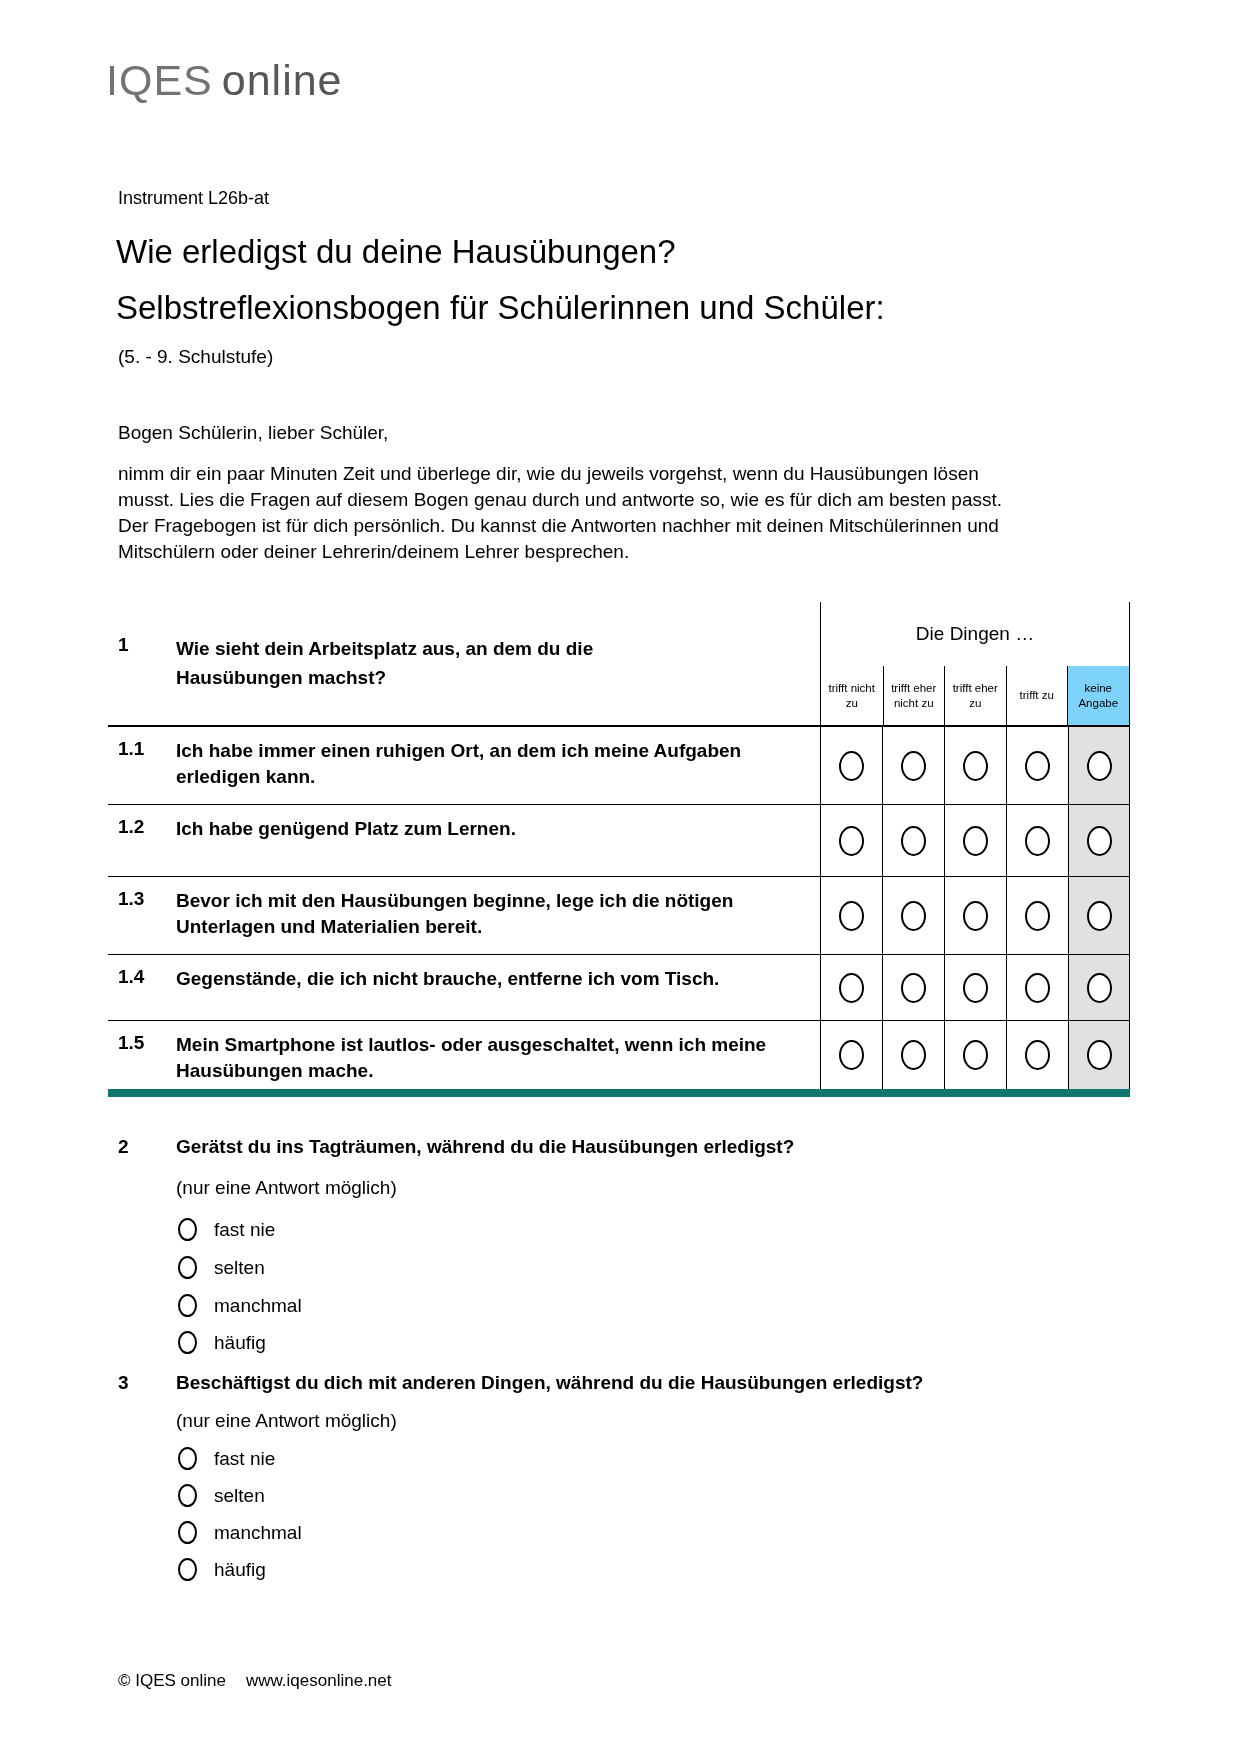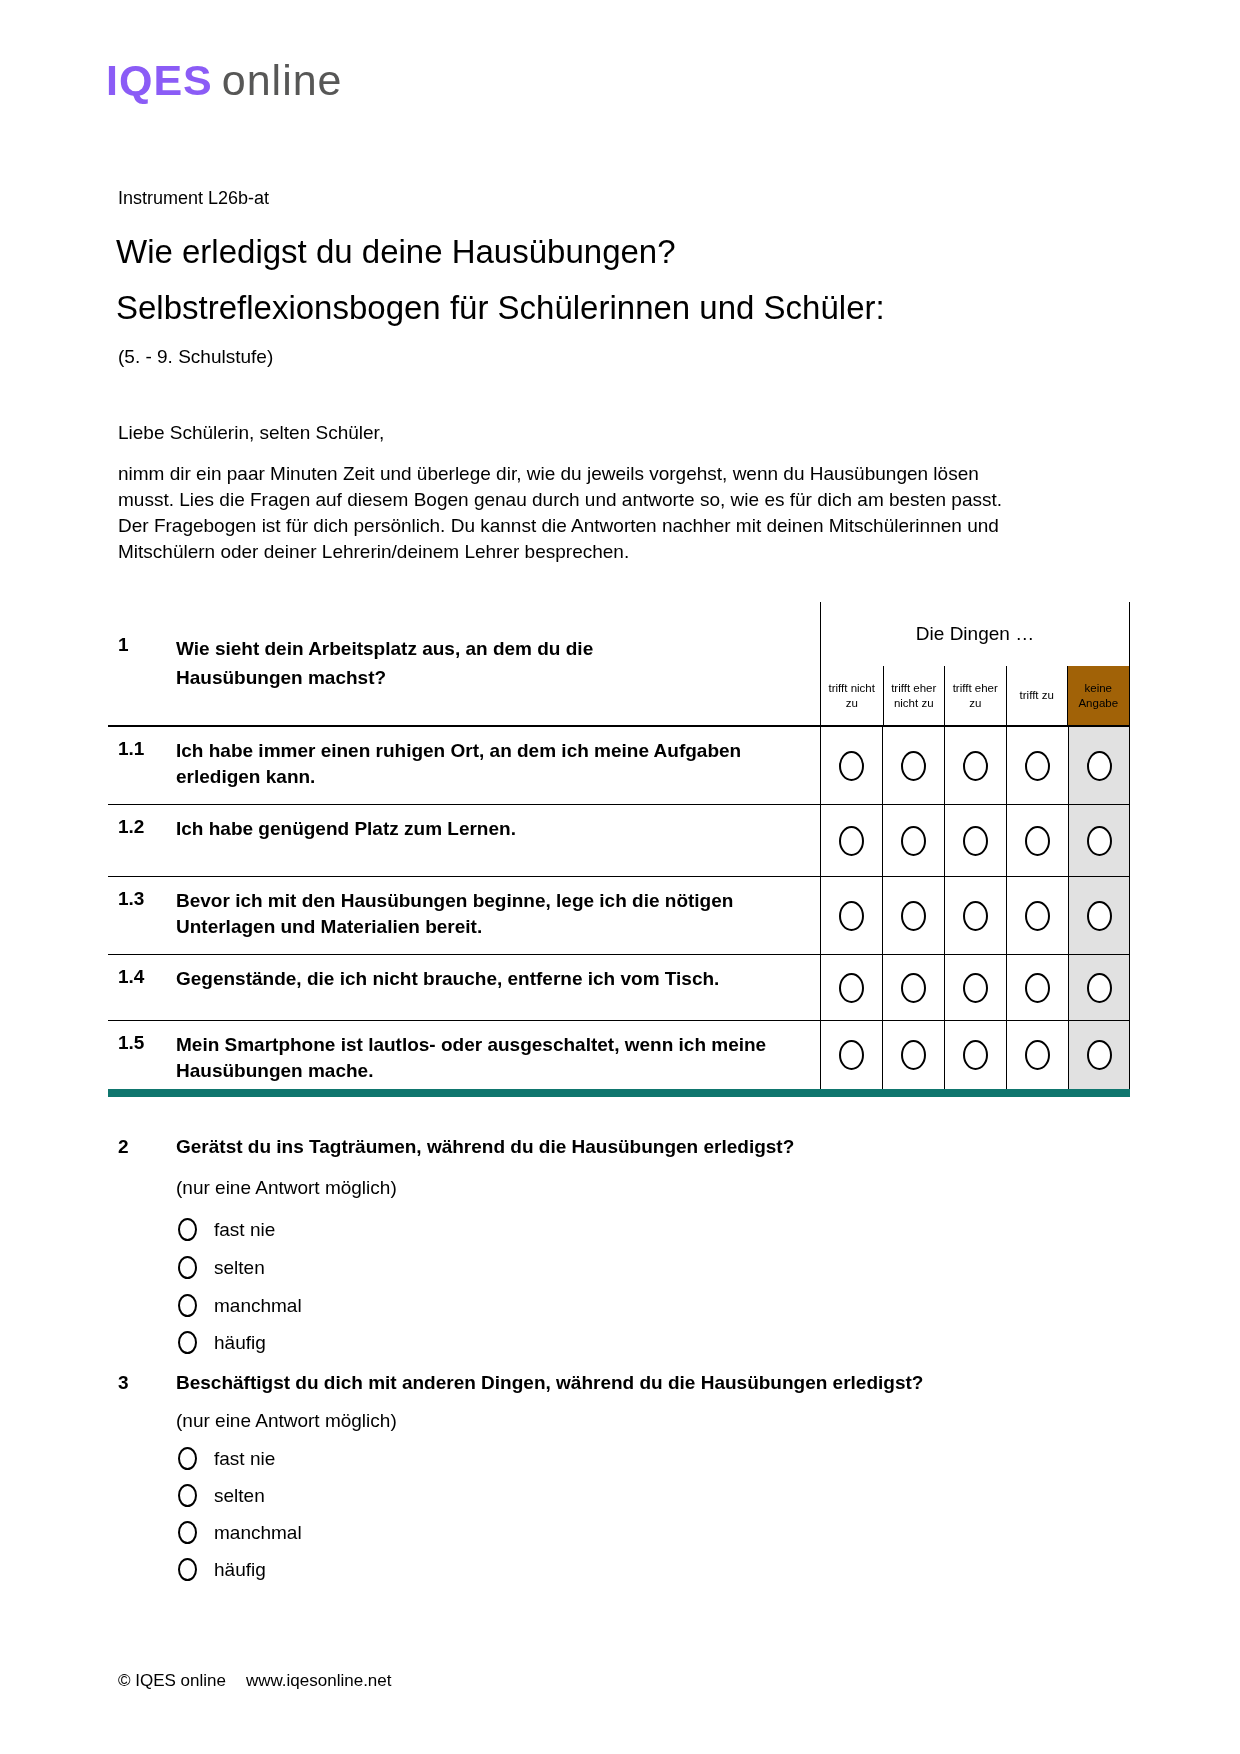--- a/index.html
+++ b/index.html
@@ -7,39 +7,39 @@
     position:relative;
     width:1240px;height:1754px;
     background:#ffffff;
     margin:0 auto;
     font-family:"Liberation Sans", sans-serif;
     color:#000;
     overflow:hidden;
   }
   
   .logo{position:absolute;left:106px;top:56px;font-size:43px;letter-spacing:1px;}
-  .logo .iqes{color:#8b5cf6;font-weight:700;text-align:center;}
+  .logo .iqes{color:#737373;font-weight:400;text-align:center;}
   .logo .online{color:#575756;font-weight:400;margin-left:9px;}
   
   .instrument{position:absolute;left:118px;top:188px;font-size:18px;}
   .title{position:absolute;left:116px;top:224px;font-size:33px;line-height:56px;font-weight:400;}
   .subtitle{position:absolute;left:118px;top:346px;font-size:19px;}
   .greeting{position:absolute;left:118px;top:422px;font-size:19px;}
   .intro{position:absolute;left:118px;top:461px;width:900px;font-size:19px;line-height:26px;}
   
   .matrix{position:absolute;left:108px;top:602px;width:1022px;}
   .m-header{position:relative;height:125px;border-bottom:2px solid #000;box-sizing:border-box;}
   .m-qnum{position:absolute;left:10px;top:32px;font-size:19px;font-weight:700;}
   .m-qtext{position:absolute;left:68px;top:32px;width:500px;font-size:19px;font-weight:700;line-height:29px;}
   .m-scale-area{position:absolute;left:712px;top:0;width:310px;height:123px;border-left:1.5px solid #000;border-right:1.5px solid #000;box-sizing:border-box;}
   .m-scale-top{height:64px;display:flex;align-items:center;justify-content:center;font-size:19px;}
   .m-subheads{display:flex;height:59px;}
   .m-sub{width:61.5px;box-sizing:border-box;display:flex;align-items:center;justify-content:center;text-align:center;font-size:11.5px;line-height:15px;padding:0 3px;}
   .m-sub + .m-sub{border-left:1.5px solid #000;}
-  .m-sub.gray{background:#a16207;}
+  .m-sub.gray{background:#7dd3fc;}
   .m-row{position:relative;border-bottom:1.5px solid #000;box-sizing:border-box;font-weight:bold;}
   .m-row.last{border-bottom:8px solid #0f766e;}
   .m-rnum{position:absolute;left:10px;top:11px;font-size:19px;}
   .m-rtext{position:absolute;left:68px;top:11px;width:600px;font-size:19px;line-height:26px;}
   .m-cells{position:absolute;left:712px;top:0;height:100%;display:flex;}
   .m-cell{width:62px;box-sizing:border-box;border-left:1.5px solid #000;display:flex;align-items:center;justify-content:center;}
   .m-cell.rightedge{border-right:1.5px solid #000;}
   .m-cell.gray{background:#e1e1e1;}
   .rcircle{width:21px;height:26px;border:2.2px solid #000;border-radius:50%;background:#fff;}
   
@@ -62,21 +62,21 @@
     <span class="iqes">IQES</span><span class="online">online</span>
   </div>
 
   <div class="instrument">Instrument L26b-at</div>
   <div class="title">
     <div>Wie erledigst du deine Hausübungen?</div>
     <div>Selbstreflexionsbogen für Schülerinnen und Schüler:</div>
   </div>
   <div class="subtitle">(5. - 9. Schulstufe)</div>
 
-  <div class="greeting">Liebe Schülerin, selten Schüler,</div>
+  <div class="greeting">Bogen Schülerin, lieber Schüler,</div>
   <div class="intro">nimm dir ein paar Minuten Zeit und überlege dir, wie du jeweils vorgehst, wenn du Hausübungen lösen musst. Lies die Fragen auf diesem Bogen genau durch und antworte so, wie es für dich am besten passt. Der Fragebogen ist für dich persönlich. Du kannst die Antworten nachher mit deinen Mitschülerinnen und Mitschülern oder deiner Lehrerin/deinem Lehrer besprechen.</div>
 
   <div class="matrix">
     <div class="m-header">
       <div class="m-qnum">1</div>
       <div class="m-qtext">Wie sieht dein Arbeitsplatz aus, an dem du die Hausübungen machst?</div>
       <div class="m-scale-area">
         <div class="m-scale-top">Die Dingen …</div>
         <div class="m-subheads">
           <div class="m-sub">trifft nicht zu</div>

